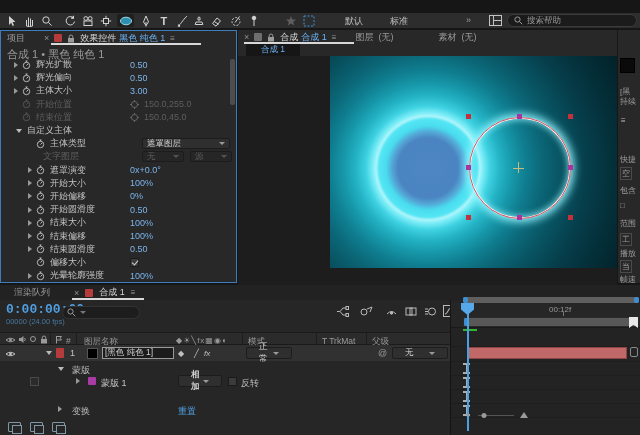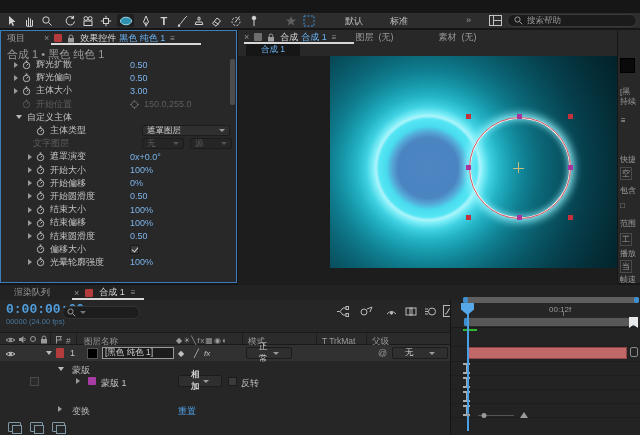--- a/index.html
+++ b/index.html
@@ -284,41 +284,56 @@
               <path d="M3.5 1 H5.5 M4.5 1 V2.3 M4.5 5.5 L6 4" stroke="#555" fill="none"></path>
             </svg>
           </span>
           <span class="lbl" style="margin-left:5px">开始位置</span>
           <svg width="9" height="9" style="position:absolute;left:128px;top:2px">
             <circle cx="4.5" cy="4.5" r="3" fill="none" stroke="#666"></circle>
             <path d="M4.5 0 V2 M4.5 7 V9 M0 4.5 H2 M7 4.5 H9" stroke="#666"></path>
           </svg>
           <span class="val">150.0,255.0</span>
         </div>
+        <div class="fxrow dis">
+          <span style="margin-left:16px"></span>
+          <span style="margin-left:4px">
+            <svg width="9" height="10">
+              <circle cx="4.5" cy="5.5" r="3.2" fill="none" stroke="#555"></circle>
+              <path d="M3.5 1 H5.5 M4.5 1 V2.3 M4.5 5.5 L6 4" stroke="#555" fill="none"></path>
+            </svg>
+          </span>
+          <span class="lbl" style="margin-left:5px">结束位置</span>
+          <svg width="9" height="9" style="position:absolute;left:128px;top:2px">
+            <circle cx="4.5" cy="4.5" r="3" fill="none" stroke="#666"></circle>
+            <path d="M4.5 0 V2 M4.5 7 V9 M0 4.5 H2 M7 4.5 H9" stroke="#666"></path>
+          </svg>
+          <span class="val">150.0,45.0</span>
+        </div>
         <div class="fxrow">
           <span class="tri-d" style="margin-left:14px"></span>
           <span class="lbl" style="margin-left:5px">自定义主体</span>
         </div>
         <div class="fxrow">
           <span style="margin-left:30px"></span>
           <span style="margin-left:4px">
             <svg width="9" height="10">
               <circle cx="4.5" cy="5.5" r="3.2" fill="none" stroke="#b8b8b8"></circle>
               <path d="M3.5 1 H5.5 M4.5 1 V2.3 M4.5 5.5 L6 4" stroke="#b8b8b8" fill="none"></path>
             </svg>
           </span>
           <span class="lbl" style="margin-left:5px">主体类型</span>
           <span class="dd" style="width:88px">
             <span>遮罩图层</span>
             <i class="cv"></i>
           </span>
         </div>
         <div class="fxrow dis">
           <span style="margin-left:30px"></span>
-          <span class="lbl" style="margin-left:1px">文字图层</span>
+          <span class="lbl" style="margin-left:11px">文字图层</span>
           <span class="dd dis" style="width:42px">
             <span>无</span>
             <i class="cv"></i>
           </span>
                          <span class="dd dis" style="left:176px;width:42px">
             <span>源</span>
             <i class="cv"></i>
           </span>
         </div>
         <div class="fxrow">

